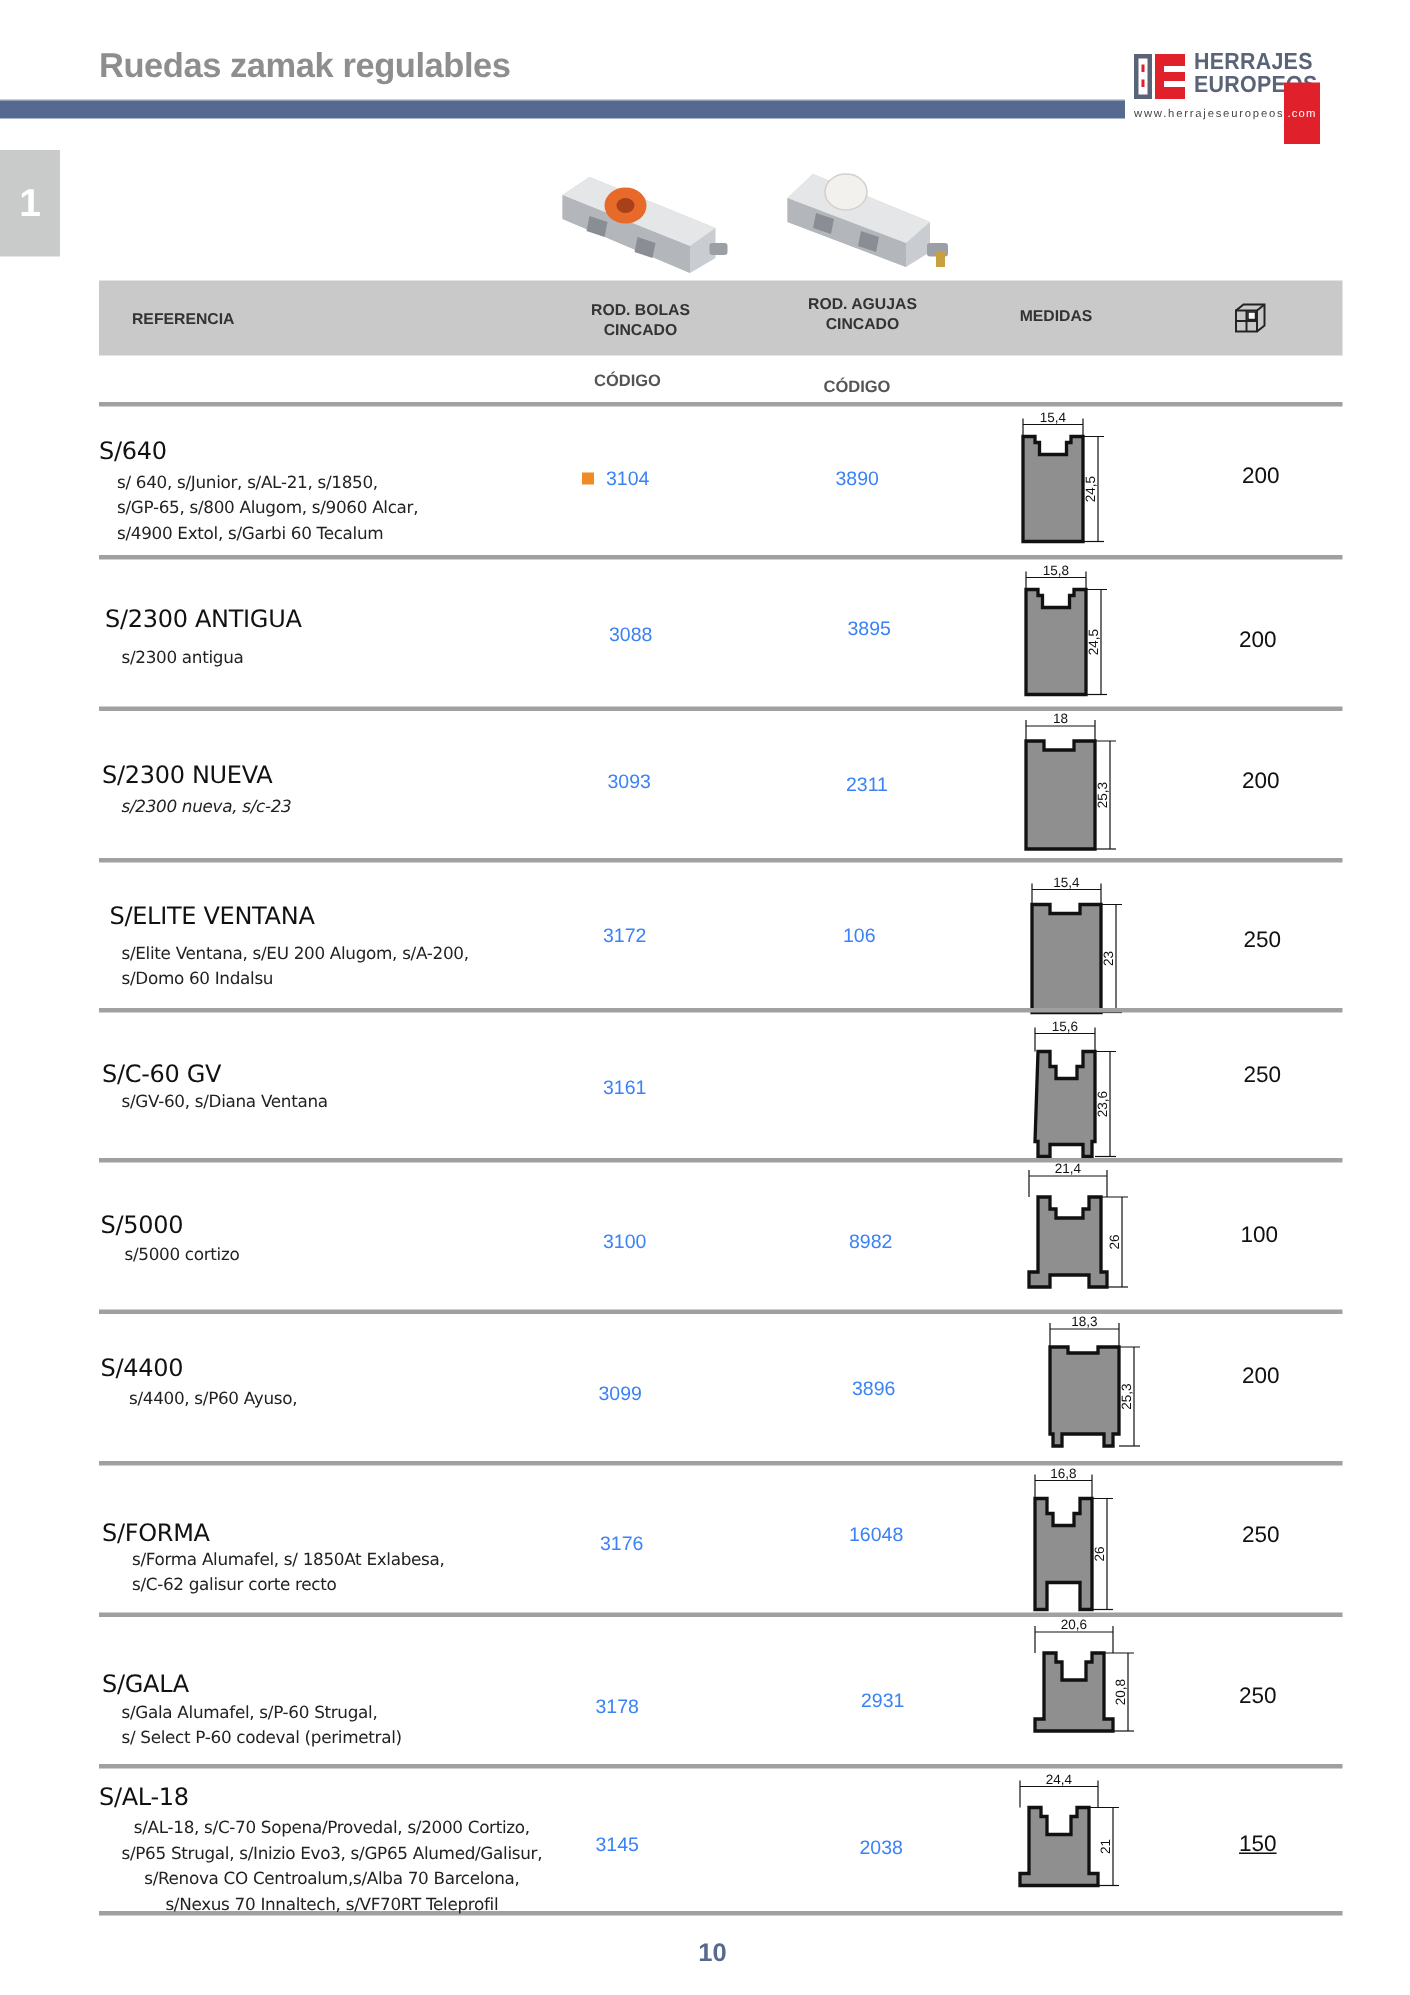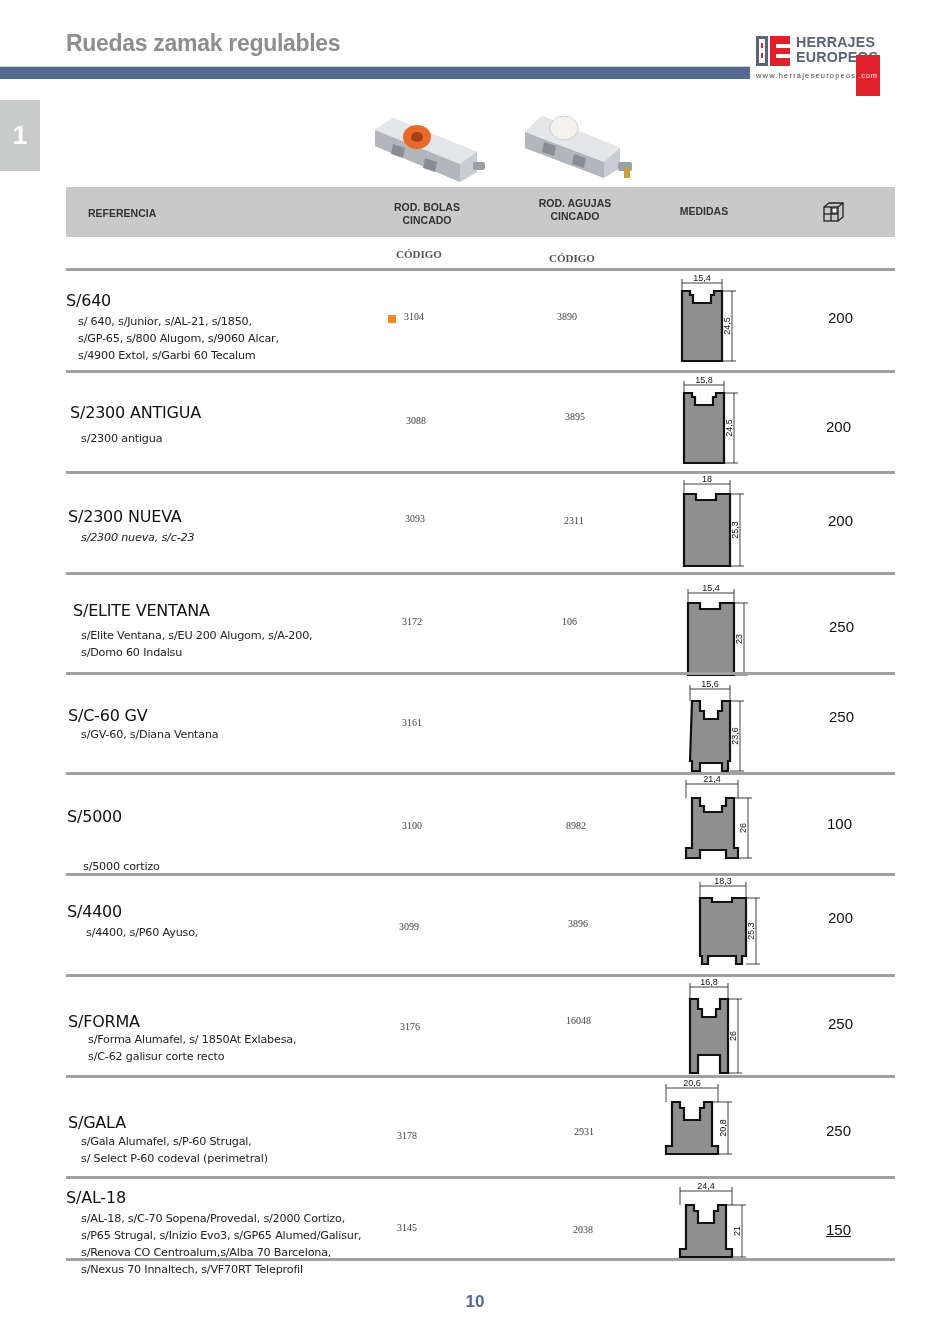--- a/index.html
+++ b/index.html
@@ -22,29 +22,29 @@
   .product-img.agujas { left: 520px; }
 
   .table-header { position: absolute; left: 66px; top: 187px; width: 829px; height: 50px; background: #c9c9c9; }
   .th { position: absolute; font-family: "Liberation Sans", sans-serif; font-weight: bold; font-size: 10.5px; color: #333; text-align: center; line-height: 13px; }
   .th-ref { left: 22px; top: 20px; text-align: left; }
   .th-bolas { left: 318px; top: 14px; width: 86px; }
   .th-agujas { left: 466px; top: 10px; width: 86px; }
   .th-medidas { left: 600px; top: 18px; width: 76px; }
   .th-box { position: absolute; left: 756px; top: 13px; width: 24px; height: 24px; }
 
-  .codigo { position: absolute; font-family: Liberation Serif, serif; font-weight: bold; font-size: 11px; color: #555; }
+  .codigo { position: absolute; font-family: Liberation Sans, sans-serif; font-weight: bold; font-size: 11px; color: #555; }
   .codigo.c1 { left: 396px; top: 248px; }
   .codigo.c2 { left: 549px; top: 252px; }
 
   .row { position: absolute; left: 66px; width: 829px; border-top: 3px solid #a0a0a0; }
   .row.last { border-bottom: 3px solid #a0a0a0; }
   .ref-title { position: absolute; font-family: "DejaVu Sans", sans-serif; font-size: 16px; color: #111; white-space: nowrap; letter-spacing: -0.2px; }
   .ref-desc { position: absolute; font-family: "DejaVu Sans", sans-serif; font-size: 11.2px; color: #222; line-height: 17px; white-space: pre-line; letter-spacing: -0.2px; }
-  .code { position: absolute; font-family: Liberation Serif, serif; font-size: 10px; color: #404040; }
+  .code { position: absolute; font-family: Liberation Sans, sans-serif; font-size: 13px; color: #3b82f6; }
   .qty { position: absolute; font-family: "Liberation Sans", sans-serif; font-size: 15px; color: #111; }
   .bullet { position: absolute; width: 8px; height: 8px; background: #f08a24; }
   .profile { position: absolute; }
   .profile svg { overflow: visible; }
   .dim-text { font-family: "Liberation Sans", sans-serif; font-size: 9px; fill: #111; }
 
   .page-number { position: absolute; left: 0; width: 950px; top: 1292px; text-align: center; font-family: "Liberation Sans", sans-serif; font-weight: bold; font-size: 17px; color: #556a8e; }
 </style>
 </head>
 <body>
@@ -208,21 +208,21 @@
           <text x="24" y="-8" text-anchor="middle" class="dim-text">15,6</text>
           <line x1="54" y1="6" x2="54" y2="76" stroke="#111" stroke-width="0.8"></line>
           <line x1="36" y1="6" x2="58" y2="6" stroke="#111" stroke-width="0.8"></line>
           <line x1="44" y1="76" x2="58" y2="76" stroke="#111" stroke-width="0.8"></line>
           <text x="52" y="41" text-anchor="middle" class="dim-text" transform="rotate(-90 52 41)">23,6</text>
         </svg></div>
       <div class="qty" style="left: 763px; top: 33px;">250</div>
     </div>
     <div class="row" style="top: 772px; height: 101px;">
       <div class="ref-title" style="left: 1px; top: 32px;">S/5000</div>
-      <div class="ref-desc" style="left: 17px; top: 53px; margin-top: 30px;">s/5000 cortizo</div>
+      <div class="ref-desc" style="left: 17px; top: 53px;">s/5000 cortizo</div>
       <div class="code" style="left: 336px; top: 45px;">3100</div>
       <div class="code" style="left: 500px; top: 45px;">8982</div>
       <div class="profile" style="left: 614px; top: 3px;"><svg width="90" height="92" viewBox="0 -12 90 92">
           <path d="M12,8 L20,8 L20,16 L24,16 L24,22 L42,22 L42,16 L46,16 L46,8 L54,8 L54,58 L58,58 L58,68 L46,68 L46,60 L20,60 L20,68 L6,68 L6,58 L12,58 Z" fill="#8f8f8f" stroke="#111" stroke-width="2.2"></path>
           <line x1="6" y1="-6" x2="58" y2="-6" stroke="#111" stroke-width="0.8"></line>
           <line x1="6" y1="-10" x2="6" y2="8" stroke="#111" stroke-width="0.8"></line>
           <line x1="58" y1="-10" x2="58" y2="8" stroke="#111" stroke-width="0.8"></line>
           <text x="32" y="-8" text-anchor="middle" class="dim-text">21,4</text>
           <line x1="68" y1="8" x2="68" y2="68" stroke="#111" stroke-width="0.8"></line>
           <line x1="50" y1="8" x2="72" y2="8" stroke="#111" stroke-width="0.8"></line>
@@ -267,34 +267,34 @@
           <text x="50" y="43" text-anchor="middle" class="dim-text" transform="rotate(-90 50 43)">26</text>
         </svg></div>
       <div class="qty" style="left: 762px; top: 38px;">250</div>
     </div>
     <div class="row" style="top: 1075px; height: 101px;">
       <div class="ref-title" style="left: 2px; top: 35px;">S/GALA</div>
       <div class="ref-desc" style="left: 15px; top: 55px;">s/Gala Alumafel, s/P-60 Strugal,
 s/ Select P-60 codeval (perimetral)</div>
       <div class="code" style="left: 331px; top: 52px;">3178</div>
       <div class="code" style="left: 508px; top: 48px;">2931</div>
-      <div class="profile" style="left: 596px; top: 4px;"><svg width="90" height="92" viewBox="0 -12 90 92">
+      <div class="profile" style="left: 620px; top: 4px;"><svg width="90" height="92" viewBox="0 -12 90 92">
           <path d="M10,8 L18,8 L18,14 L22,14 L22,26 L38,26 L38,14 L42,14 L42,8 L50,8 L50,52 L56,52 L56,60 L4,60 L4,52 L10,52 Z" fill="#8f8f8f" stroke="#111" stroke-width="2.2"></path>
           <line x1="4" y1="-6" x2="56" y2="-6" stroke="#111" stroke-width="0.8"></line>
           <line x1="4" y1="-10" x2="4" y2="8" stroke="#111" stroke-width="0.8"></line>
           <line x1="56" y1="-10" x2="56" y2="8" stroke="#111" stroke-width="0.8"></line>
           <text x="30" y="-8" text-anchor="middle" class="dim-text">20,6</text>
           <line x1="66" y1="8" x2="66" y2="60" stroke="#111" stroke-width="0.8"></line>
           <line x1="48" y1="8" x2="70" y2="8" stroke="#111" stroke-width="0.8"></line>
           <line x1="56" y1="60" x2="70" y2="60" stroke="#111" stroke-width="0.8"></line>
           <text x="64" y="34" text-anchor="middle" class="dim-text" transform="rotate(-90 64 34)">20,8</text>
         </svg></div>
       <div class="qty" style="left: 760px; top: 44px;">250</div>
     </div>
-    <div class="row last" style="top: 1176px; height: 85px;">
+    <div class="row last" style="top: 1176px; height: 101px; text-align: center;">
       <div class="ref-title" style="left: 0px; top: 9px;">S/AL-18</div>
       <div class="ref-desc" style="left: 15px; top: 31px;">s/AL-18, s/C-70 Sopena/Provedal, s/2000 Cortizo,
 s/P65 Strugal, s/Inizio Evo3, s/GP65 Alumed/Galisur,
 s/Renova CO Centroalum,s/Alba 70 Barcelona,
 s/Nexus 70 Innaltech, s/VF70RT Teleprofil</div>
       <div class="code" style="left: 331px; top: 43px;">3145</div>
       <div class="code" style="left: 507px; top: 45px;">2038</div>
       <div class="profile" style="left: 610px; top: 6px;"><svg width="90" height="92" viewBox="0 -12 90 92">
           <path d="M10,8 L18,8 L18,14 L22,14 L22,26 L38,26 L38,14 L42,14 L42,8 L50,8 L50,52 L56,52 L56,60 L4,60 L4,52 L10,52 Z" fill="#8f8f8f" stroke="#111" stroke-width="2.2"></path>
           <line x1="4" y1="-6" x2="56" y2="-6" stroke="#111" stroke-width="0.8"></line>

